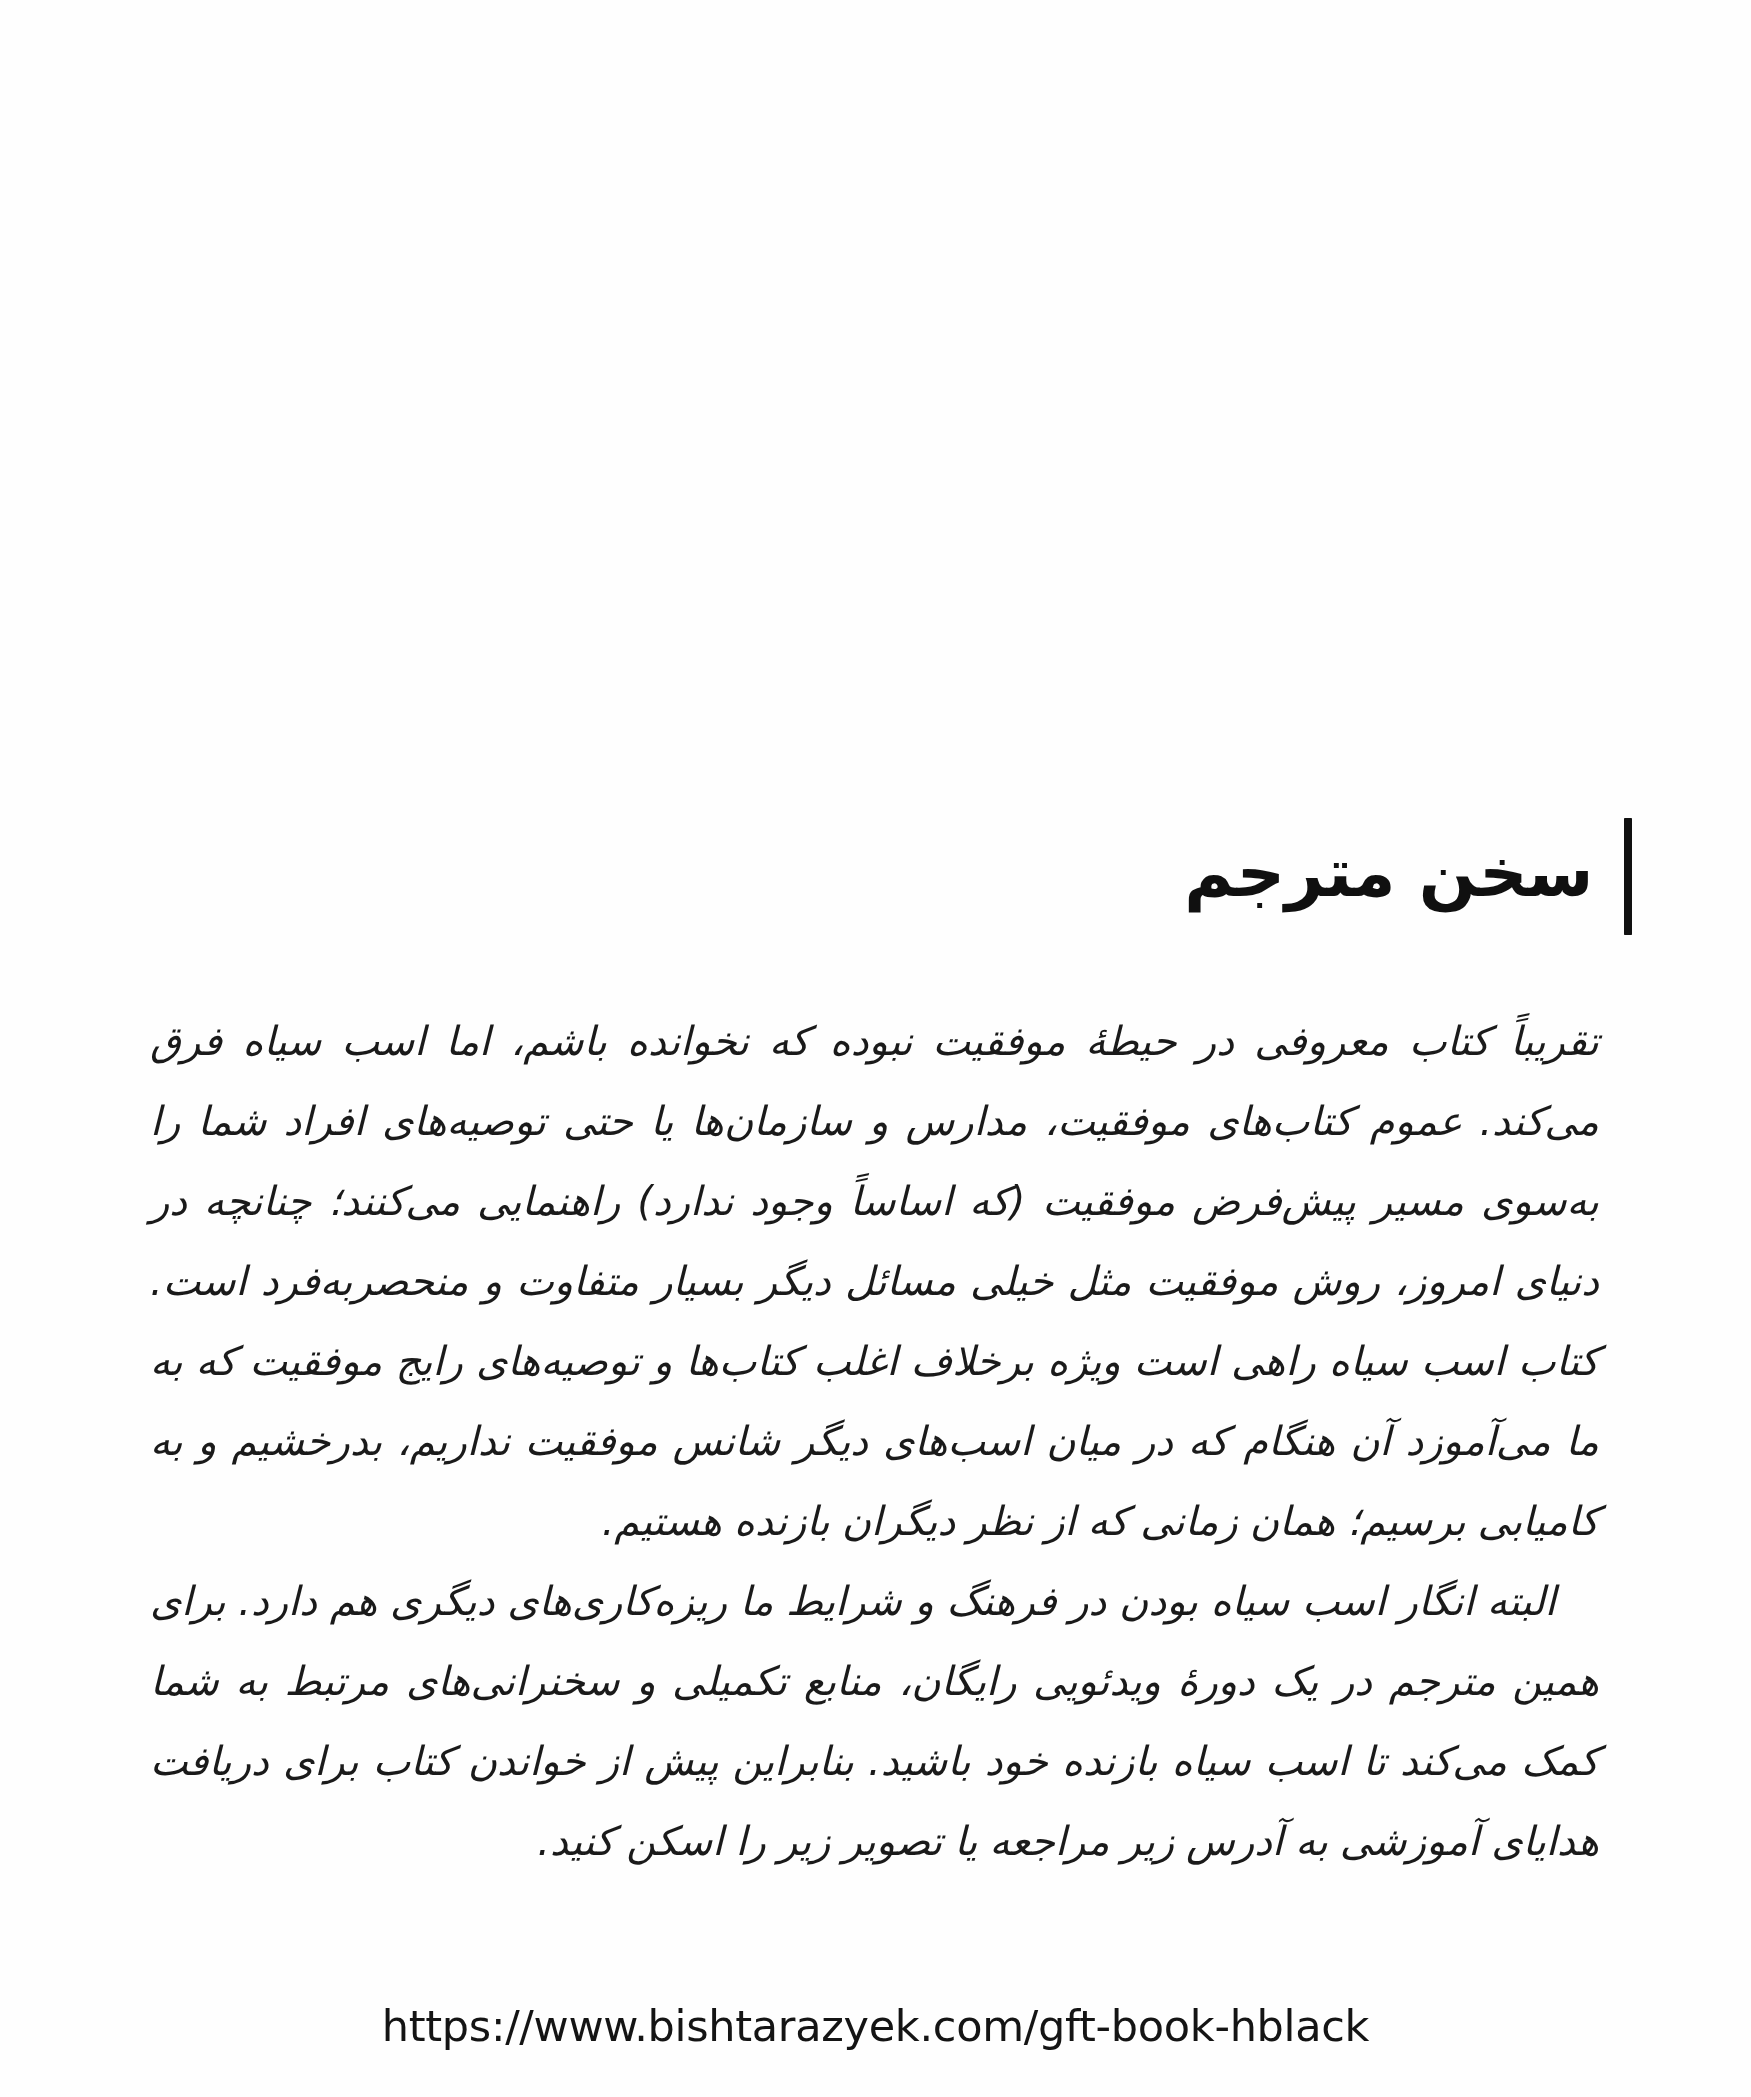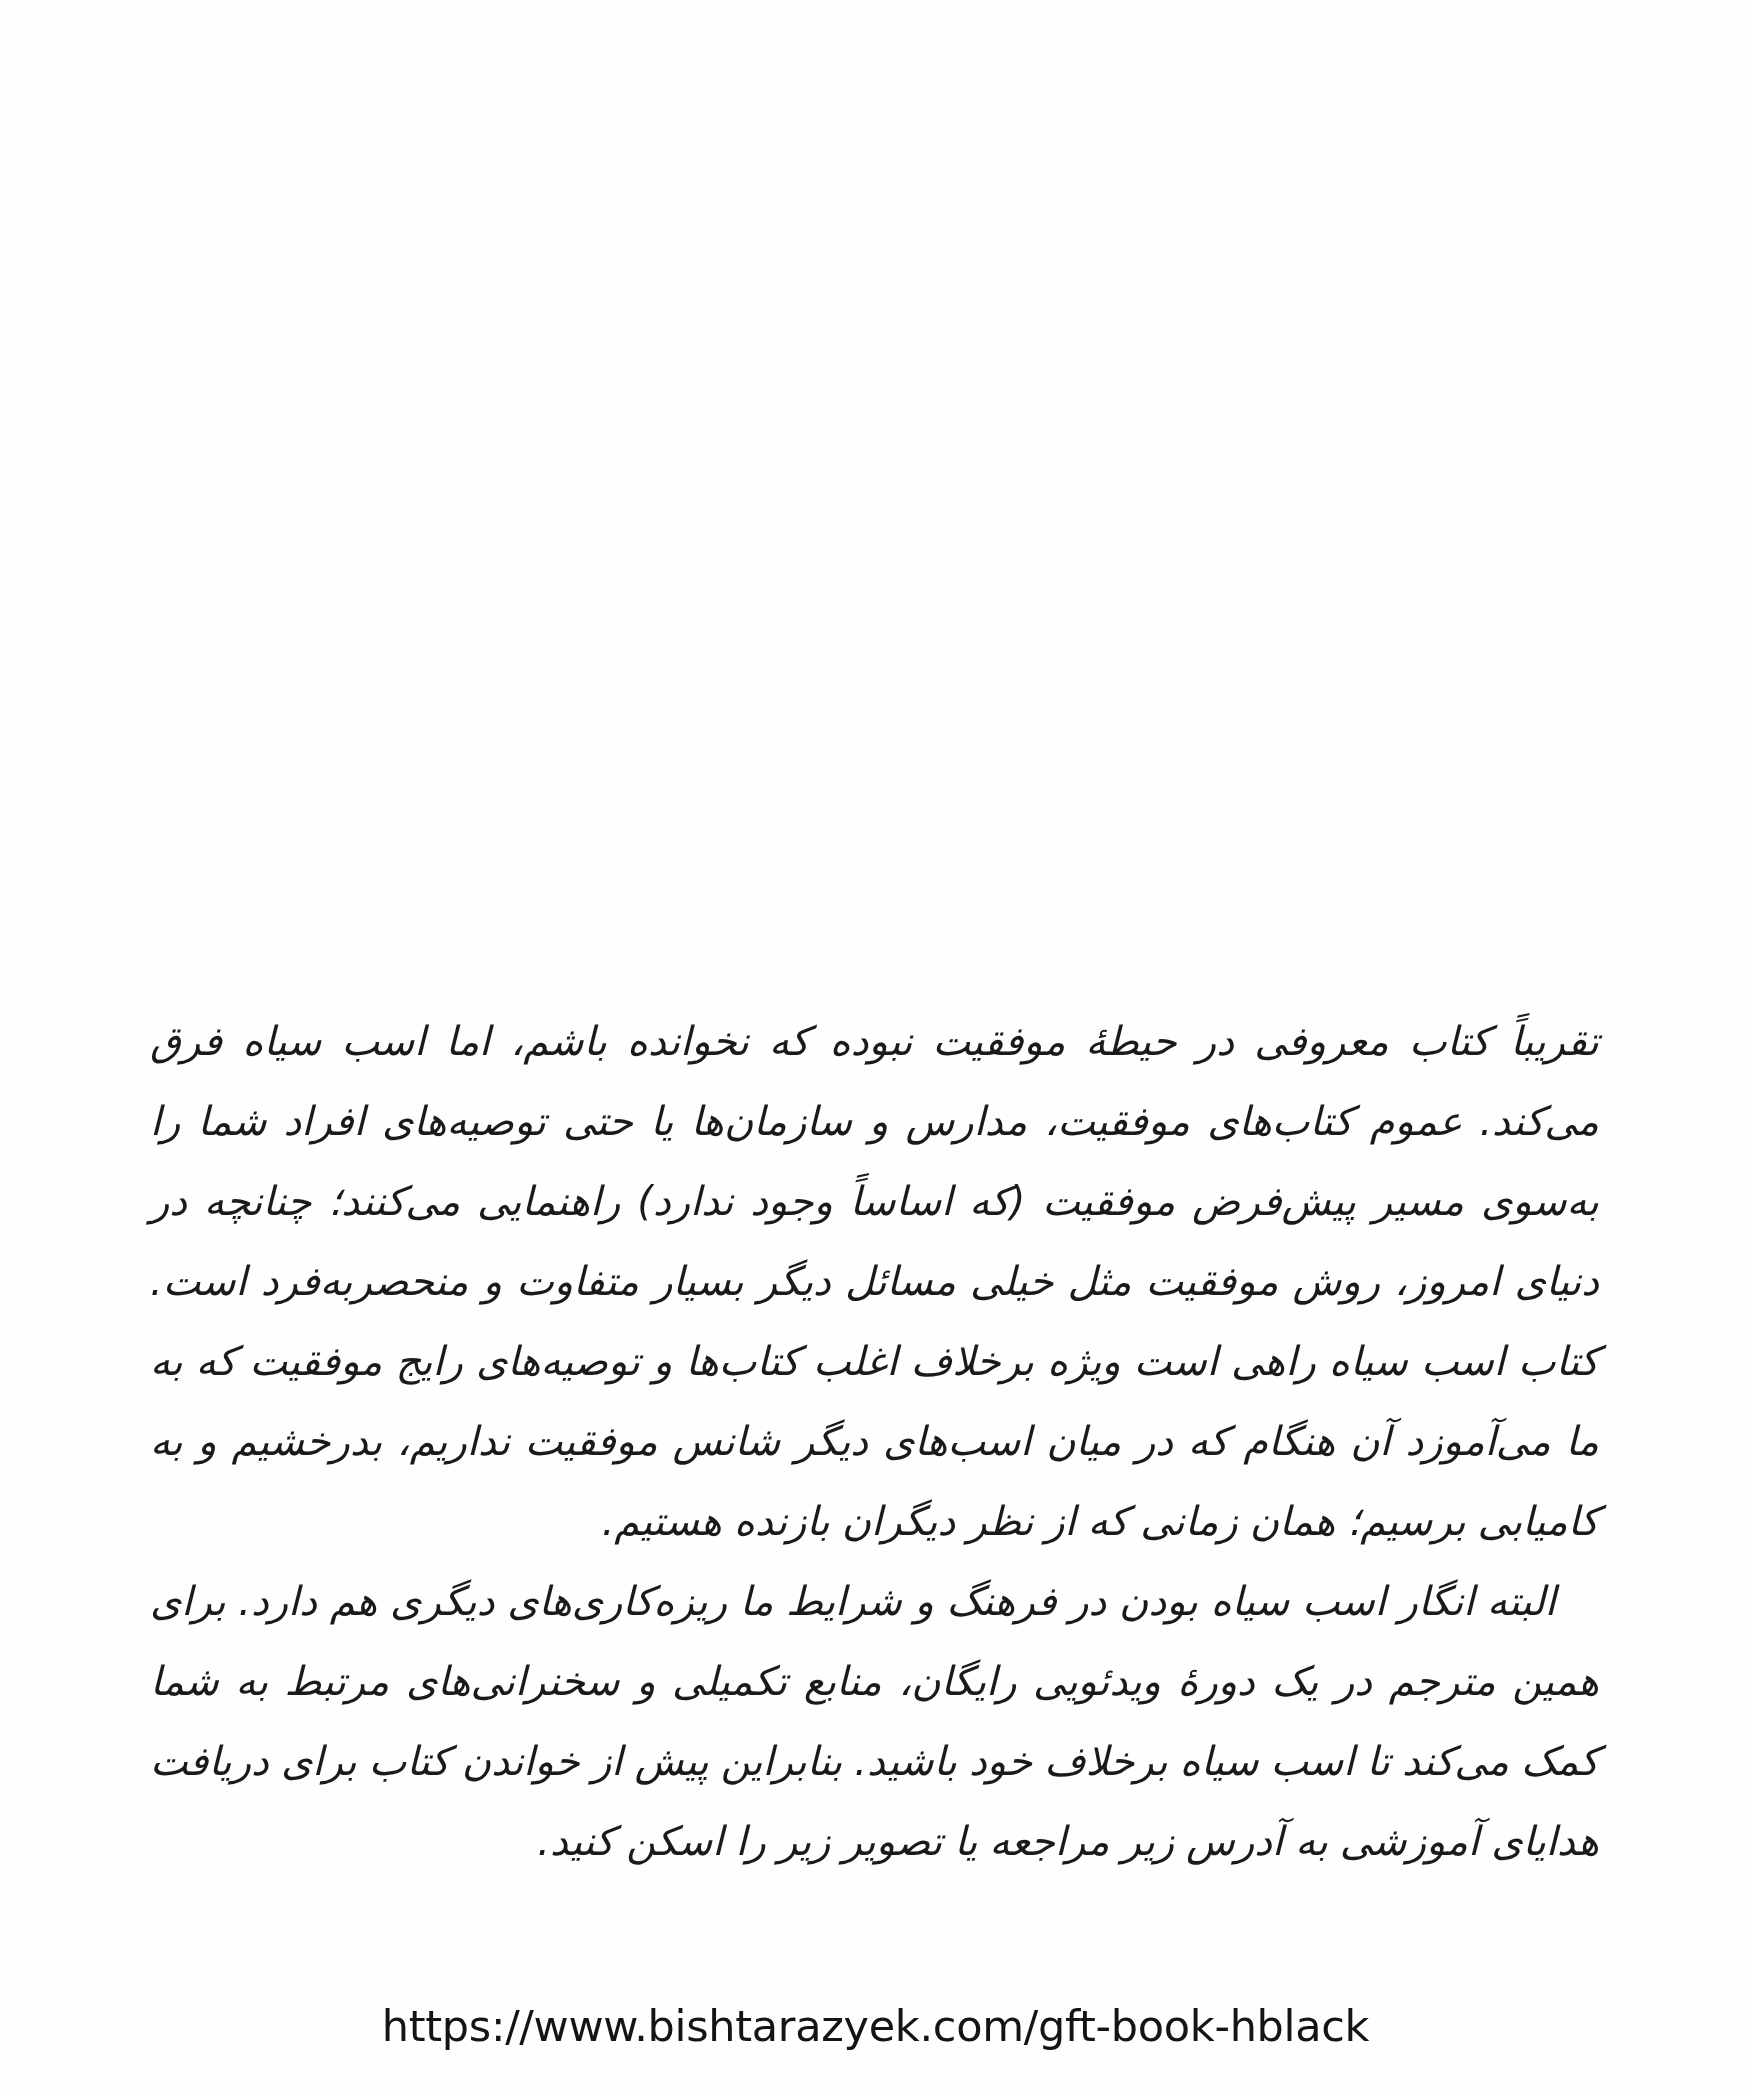--- a/index.html
+++ b/index.html
@@ -96,24 +96,28 @@
     color: #141414;
     letter-spacing: -0.3px;
     white-space: nowrap;
   }
 </style>
 </head>
 <body>
 
 <div class="page">
 
+  <div class="chapter-heading">
+    <div class="heading-rule"></div>
+    <div class="heading-title">سخن مترجم</div>
+  </div>
 
   <div class="body-block">
     <p class="para">تقریباً کتاب معروفی در حیطهٔ موفقیت نبوده که نخوانده باشم، اما اسب سیاه فرق می‌کند. عموم کتاب‌های موفقیت، مدارس و سازمان‌ها یا حتی توصیه‌های افراد شما را به‌سوی مسیر پیش‌فرض موفقیت (که اساساً وجود ندارد) راهنمایی می‌کنند؛ چنانچه در دنیای امروز، روش موفقیت مثل خیلی مسائل دیگر بسیار متفاوت و منحصربه‌فرد است. کتاب اسب سیاه راهی است ویژه برخلاف اغلب کتاب‌ها و توصیه‌های رایج موفقیت که به ما می‌آموزد آن هنگام که در میان اسب‌های دیگر شانس موفقیت نداریم، بدرخشیم و به کامیابی برسیم؛ همان زمانی که از نظر دیگران بازنده هستیم.</p>
-    <p class="para indent">البته انگار اسب سیاه بودن در فرهنگ و شرایط ما ریزه‌کاری‌های دیگری هم دارد. برای همین مترجم در یک دورهٔ ویدئویی رایگان، منابع تکمیلی و سخنرانی‌های مرتبط به شما کمک می‌کند تا اسب سیاه برخلاف خود باشید. بنابراین پیش از خواندن کتاب برای دریافت هدایای آموزشی به آدرس زیر مراجعه یا تصویر زیر را اسکن کنید.</p>
+    <p class="para indent">البته انگار اسب سیاه بودن در فرهنگ و شرایط ما ریزه‌کاری‌های دیگری هم دارد. برای همین مترجم در یک دورهٔ ویدئویی رایگان، منابع تکمیلی و سخنرانی‌های مرتبط به شما کمک می‌کند تا اسب سیاه بازنده خود باشید. بنابراین پیش از خواندن کتاب برای دریافت هدایای آموزشی به آدرس زیر مراجعه یا تصویر زیر را اسکن کنید.</p>
   </div>
 
   <div class="url-line">
     <span class="url-text">https://www.bishtarazyek.com/gft-book-hblack</span>
   </div>
 
 </div>
 
 
 </body></html>

